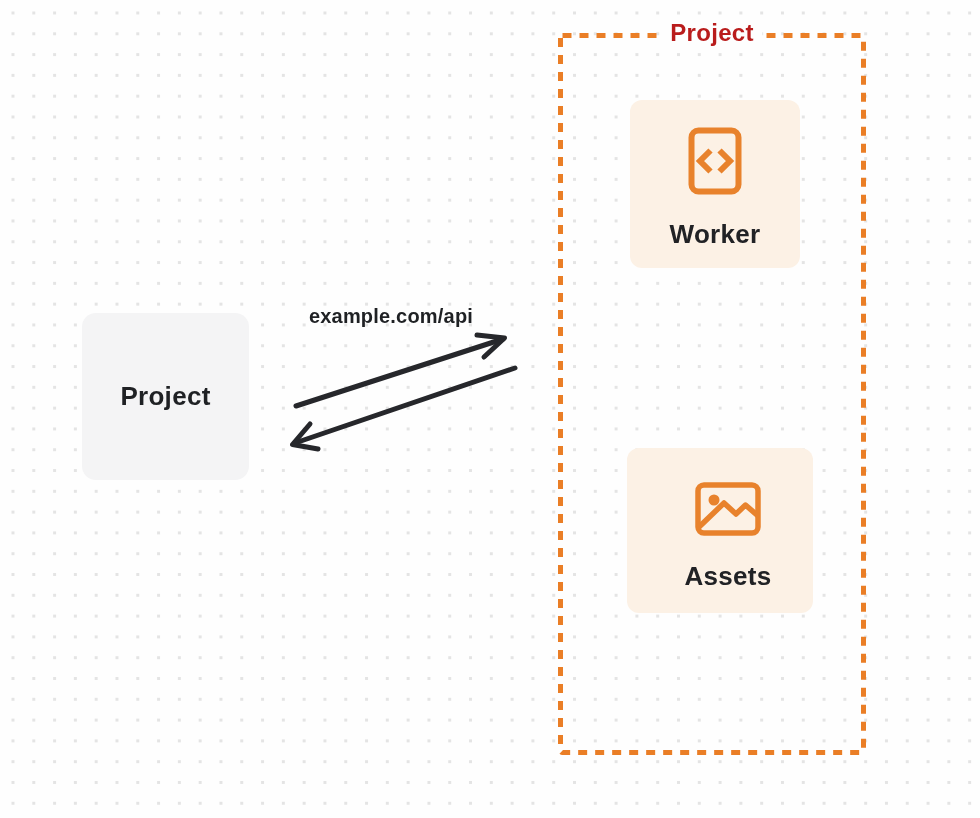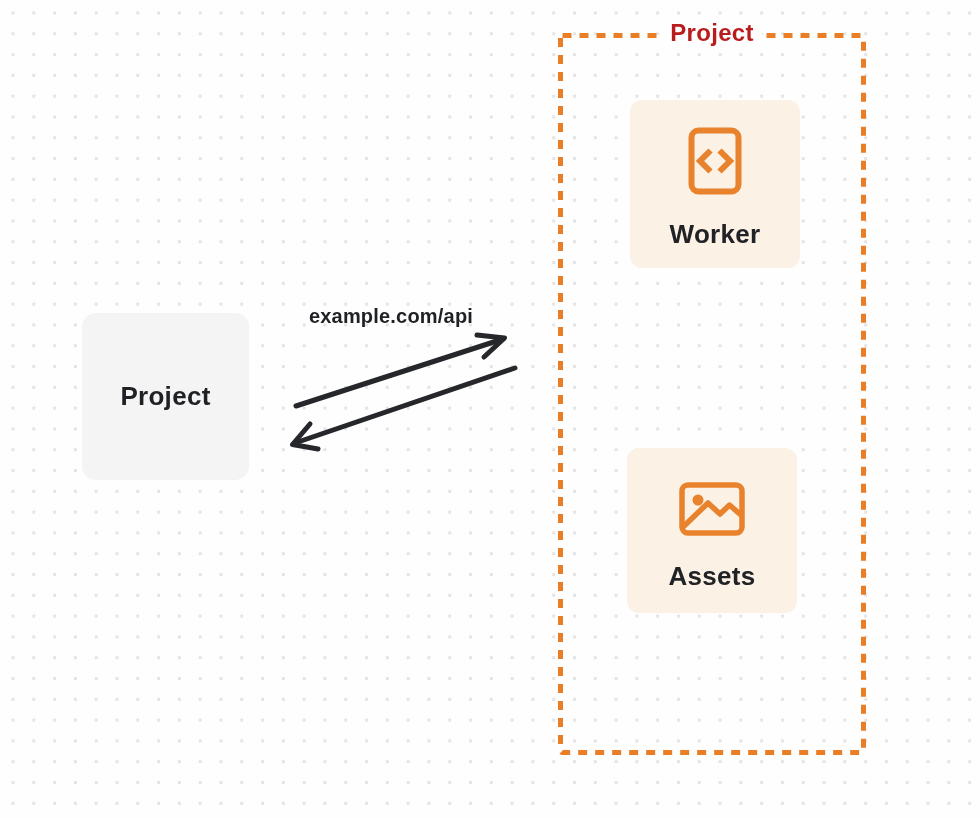--- a/index.html
+++ b/index.html
@@ -94,20 +94,21 @@
     width: 170px;
     height: 168px;
   }
   .card-worker .icon { margin-top: 27px; }
   .card-worker .card-label { margin-top: 24px; }
   .card-assets {
     left: 69px;
     top: 415px;
     width: 170px;
     height: 165px;
+    padding-left: 16px;
   }
   .card-assets .icon { margin-top: 34px; }
   .card-assets .card-label { margin-top: 25px; }
   .card-label {
     font-size: 26px;
     font-weight: bold;
     color: #212225;
     letter-spacing: 0.3px;
   }
   .file-tree {

